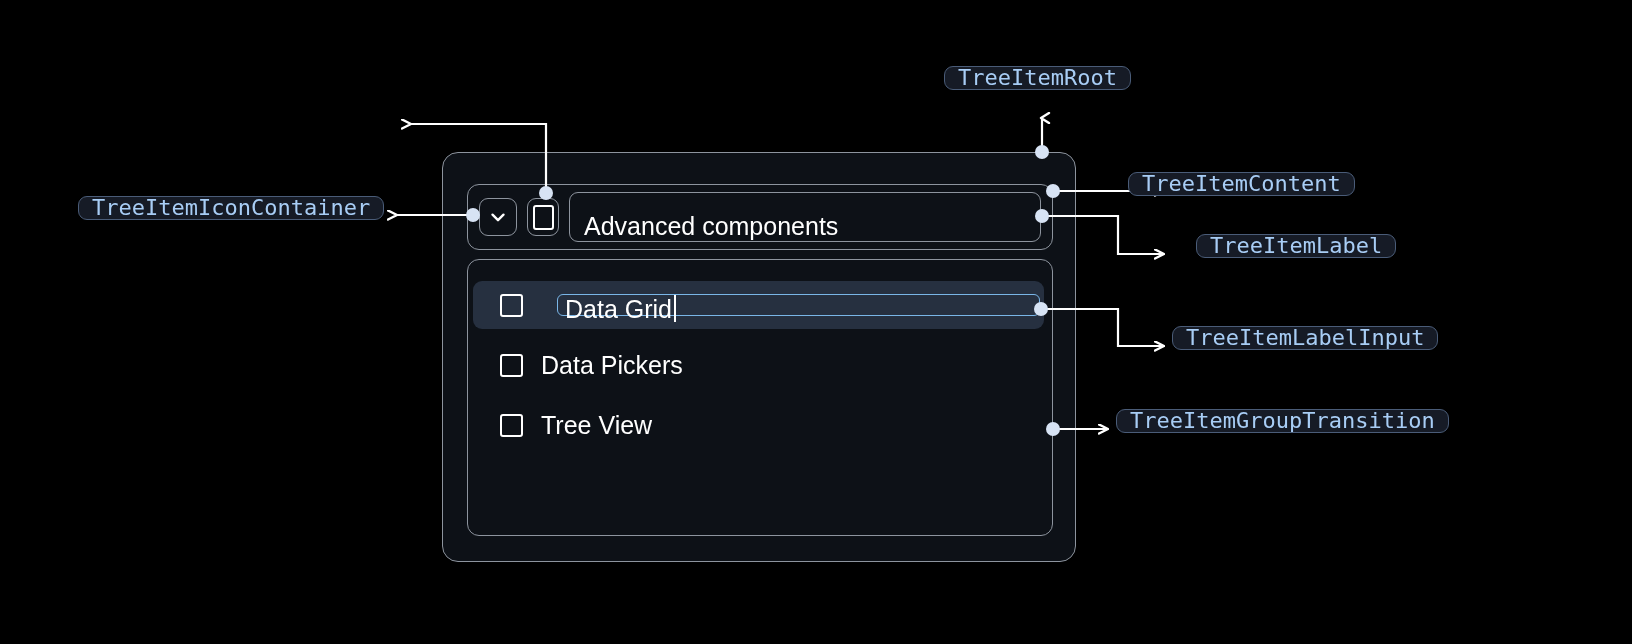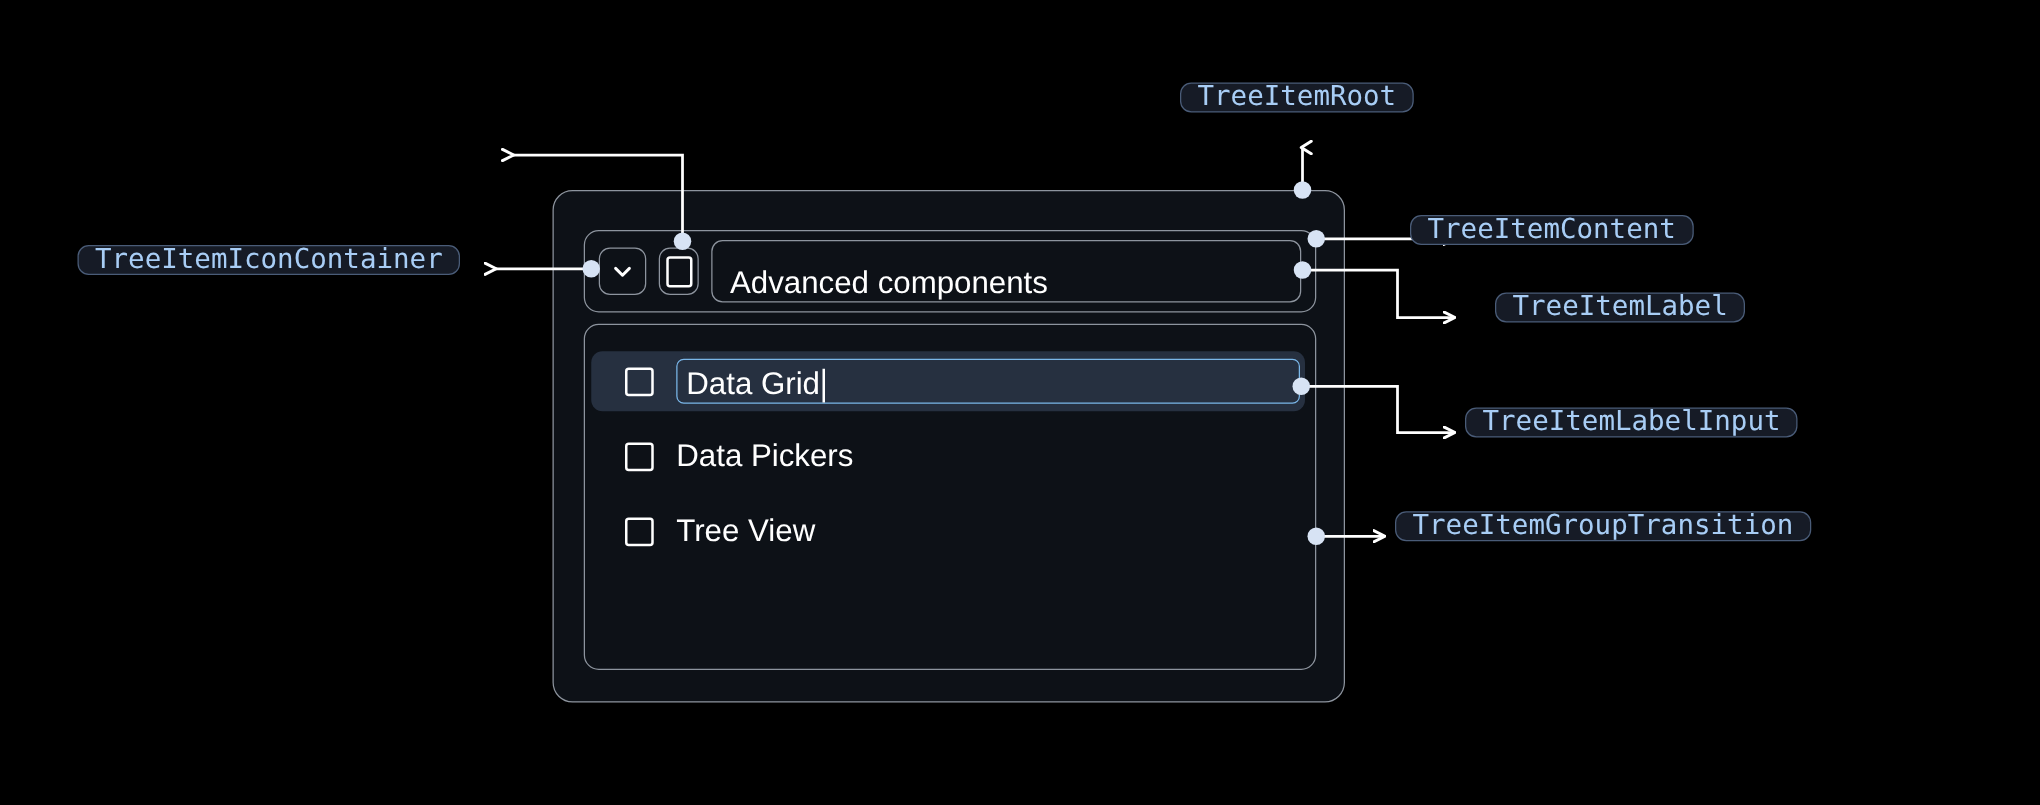--- a/index.html
+++ b/index.html
@@ -172,30 +172,31 @@
     margin-right: 18px;
   }
   .row-label {
     color: #ffffff;
     font-size: 25px;
     font-family: "Liberation Sans", sans-serif;
     white-space: nowrap;
   }
   .row-input {
     flex: 1 1 auto;
-    height: 36px;
+    height: 22px;
     box-sizing: border-box;
     border: 1.5px solid #7ab6e8;
     border-radius: 6px;
     background: transparent;
     display: flex;
-    align-items: flex-end;
+    align-items: flex-start;
     padding-left: 7px;
     margin-right: 4px;
     position: relative;
+    margin-left: 16px;
   }
   .row-input .val {
     color: #ffffff;
     font-size: 25px;
     font-family: "Liberation Sans", sans-serif;
     white-space: nowrap;
   }
   .caret {
     display: inline-block;
     width: 2px;
@@ -244,21 +245,21 @@
       <circle cx="473" cy="215" r="7"></circle>
       <circle cx="1042" cy="152" r="7"></circle>
       <circle cx="1053" cy="191" r="7"></circle>
       <circle cx="1042" cy="216" r="7"></circle>
       <circle cx="1041" cy="309" r="7"></circle>
       <circle cx="1053" cy="429" r="7"></circle>
     </g>
   </svg>
 
 
-  <div class="pill" style="left:62px; top:196px;">TreeItemIconContainer</div>
+  <div class="pill" style="left:78px; top:196px;">TreeItemIconContainer</div>
 
   <div class="pill" style="left:944px; top:66px;">TreeItemRoot</div>
 
   <div class="pill" style="left:1128px; top:172px;">TreeItemContent</div>
 
   <div class="pill" style="left:1196px; top:234px;">TreeItemLabel</div>
 
   <div class="pill" style="left:1172px; top:326px;">TreeItemLabelInput</div>
 
   <div class="pill" style="left:1116px; top:409px;">TreeItemGroupTransition</div>

